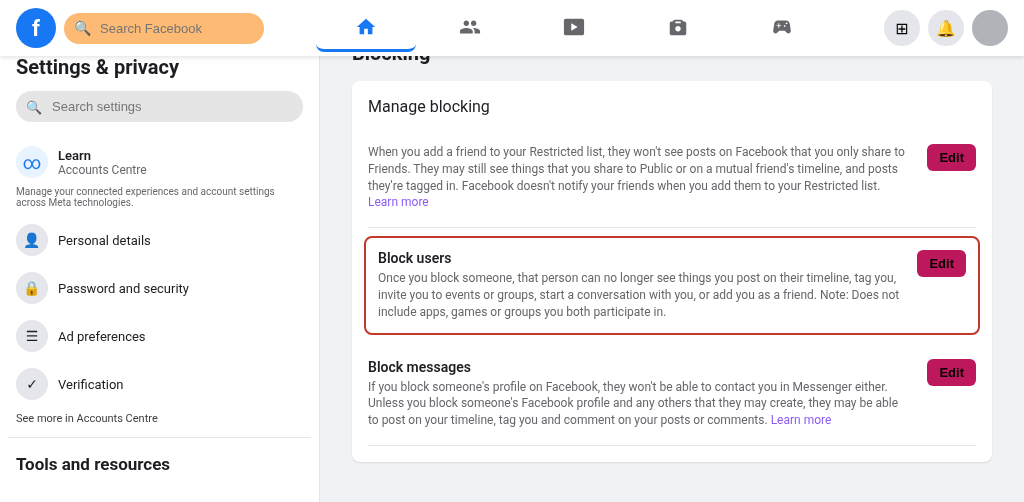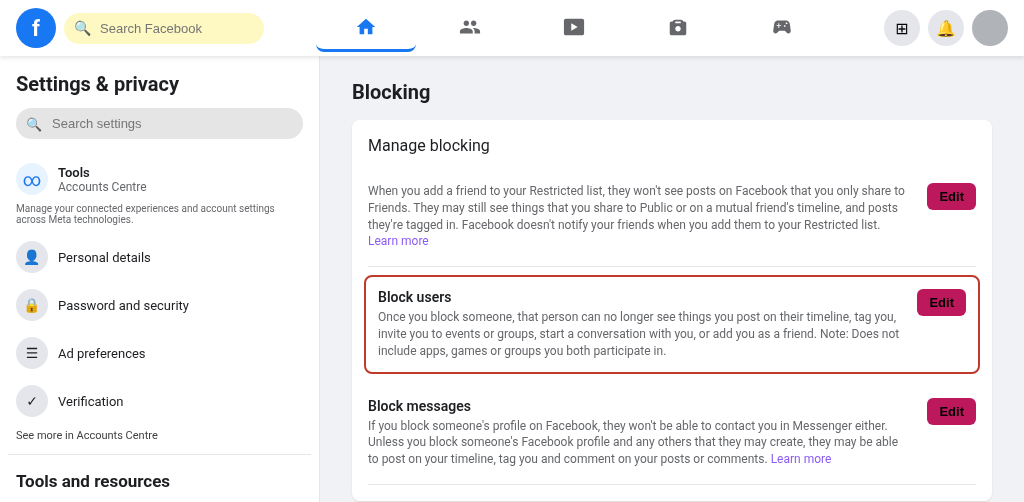--- a/index.html
+++ b/index.html
@@ -20,21 +20,21 @@
     }
     .nav-logo {
       width: 40px; height: 40px;
       background: #1877f2;
       border-radius: 50%;
       display: flex; align-items: center; justify-content: center;
       color: #fff; font-size: 22px; font-weight: bold;
       flex-shrink: 0;
     }
     .nav-search {
-      background: #fef9c3;
+      background: #fdba74;
       border: none;
       border-radius: 20px;
       padding: 8px 16px 8px 36px;
       font-size: 13px;
       width: 200px;
       outline: none;
       color: #65676b;
     }
     .nav-search-wrap {
       position: relative;
@@ -82,20 +82,21 @@
       border-radius: 50%;
       cursor: pointer;
     }
 
     
     .page-wrap {
       margin-top: 56px;
       display: flex;
       height: calc(502px - 56px);
       overflow: hidden;
+      align-items: flex-end;
     }
 
     
     .sidebar {
       width: 320px;
       background: #fff;
       border-right: 1px solid #e4e6eb;
       overflow-y: auto;
       flex-shrink: 0;
       padding: 16px 8px;
@@ -270,21 +271,21 @@
   <aside class="sidebar">
     <h1 class="sidebar-title">Settings &amp; privacy</h1>
     <div class="sidebar-search-wrap">
       <span class="sidebar-search-icon">🔍</span>
       <input class="sidebar-search" type="text" placeholder="Search settings" style="">
     </div>
 
     <div class="sidebar-item">
       <div class="item-icon" style="background:#e7f3ff; color:#1877f2; font-size:18px;">∞</div>
       <div>
-        <div style="font-weight:600;font-size:13px;">Tools</div>
+        <div style="font-weight:600;font-size:13px;">Learn</div>
         <div style="font-size:12px;color:#65676b;">Accounts Centre</div>
       </div>
     </div>
     <div style="font-size:10px;color:#65676b;padding:0 8px 8px;">Manage your connected experiences and account settings across Meta technologies.</div>
 
     <div class="sidebar-item">
       <div class="item-icon">👤</div>
       <span>Personal details</span>
     </div>
     <div class="sidebar-item">

